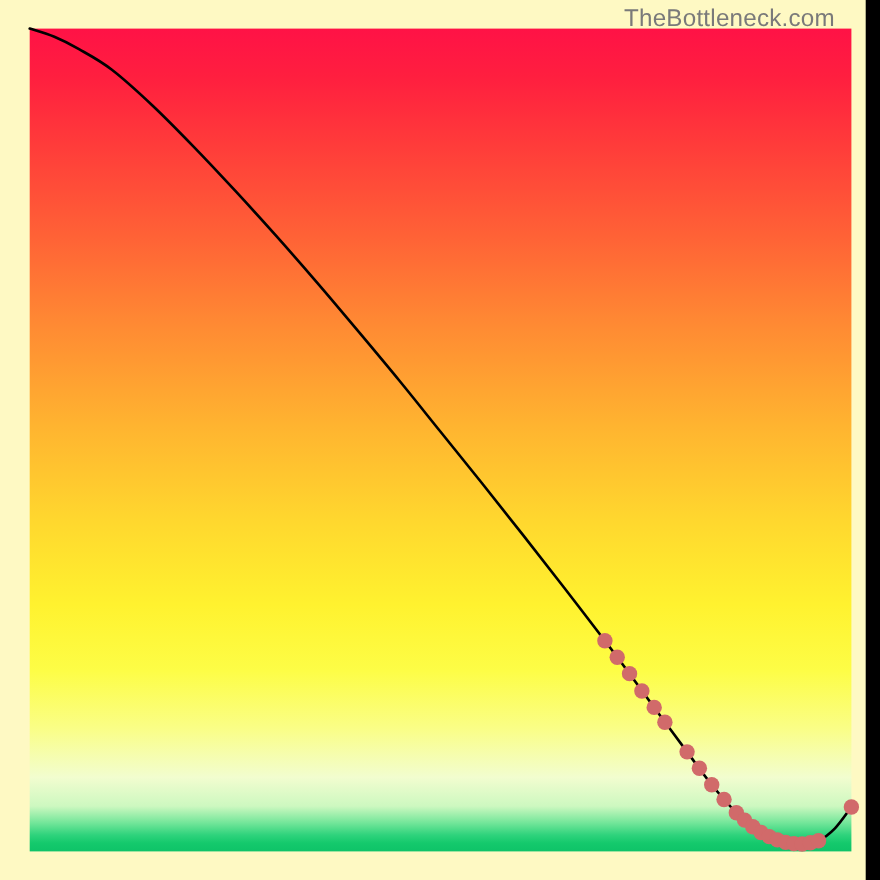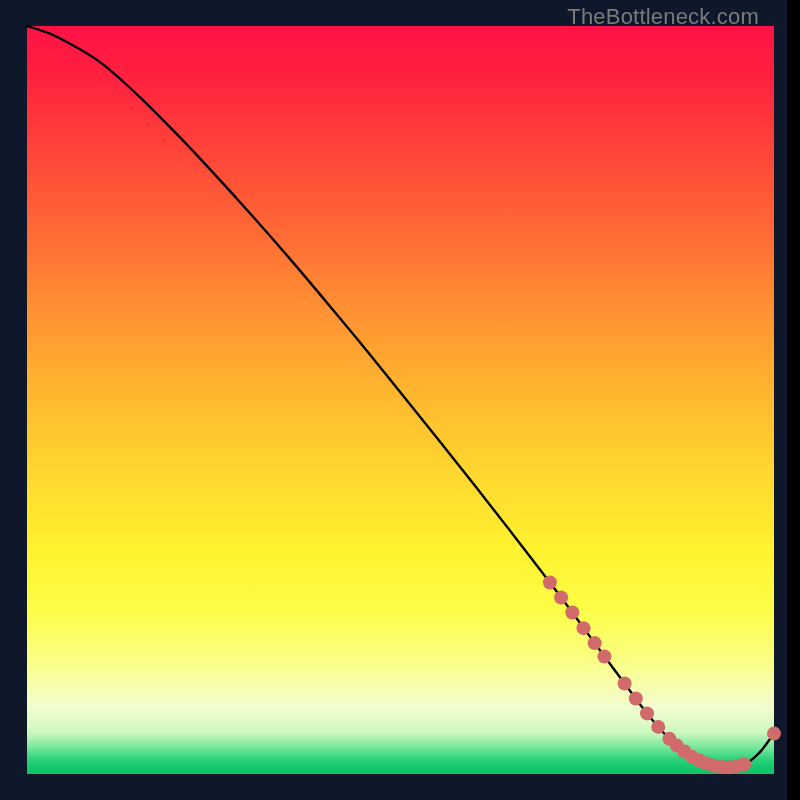--- a/index.html
+++ b/index.html
@@ -8,21 +8,21 @@
     width: 800px;
     height: 800px;
     background: #000;
     overflow: hidden;
     font-family: Arial, Helvetica, sans-serif;
   }
   .stage {
     position: relative;
     width: 787px;
     height: 800px;
-    background: #0f172a;
+    background: #fef9c3;
   }
   .plot {
     position: absolute;
     left: 27px;
     top: 26px;
     width: 747px;
     height: 748px;
     
     background: linear-gradient(
       to bottom,

